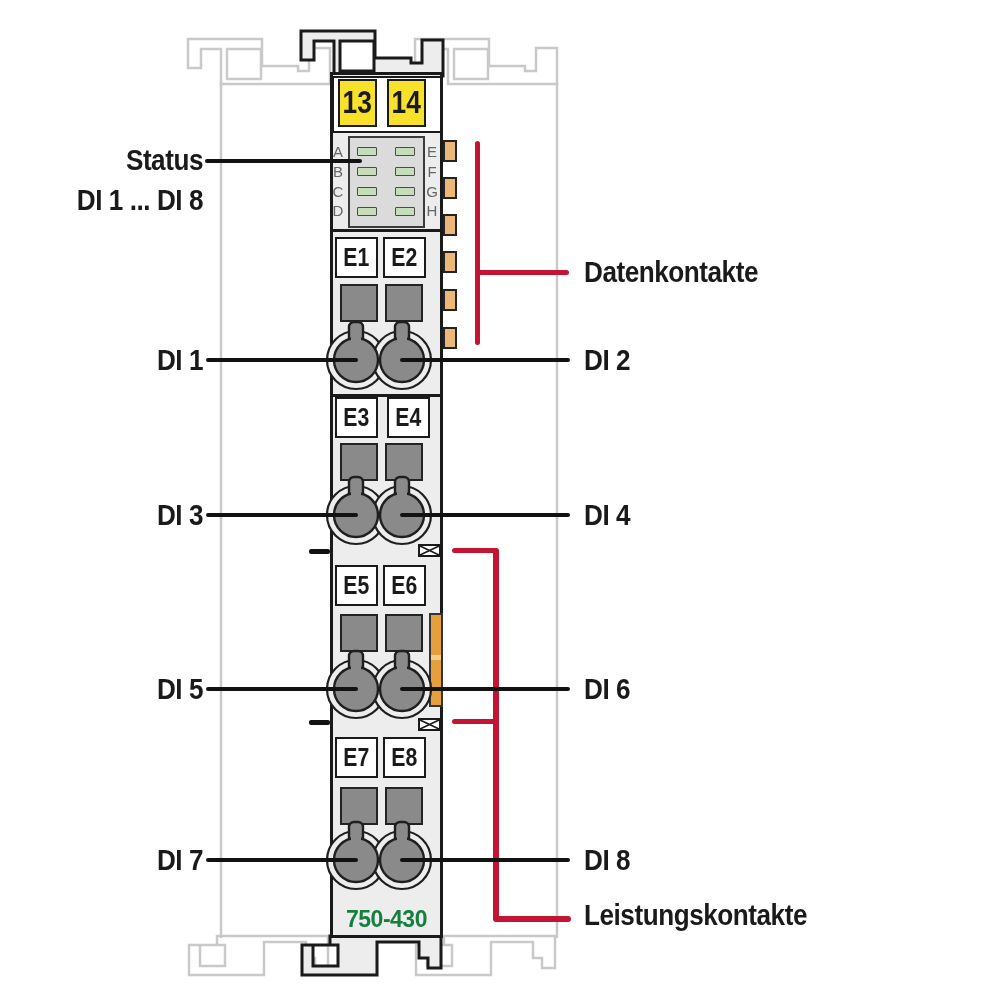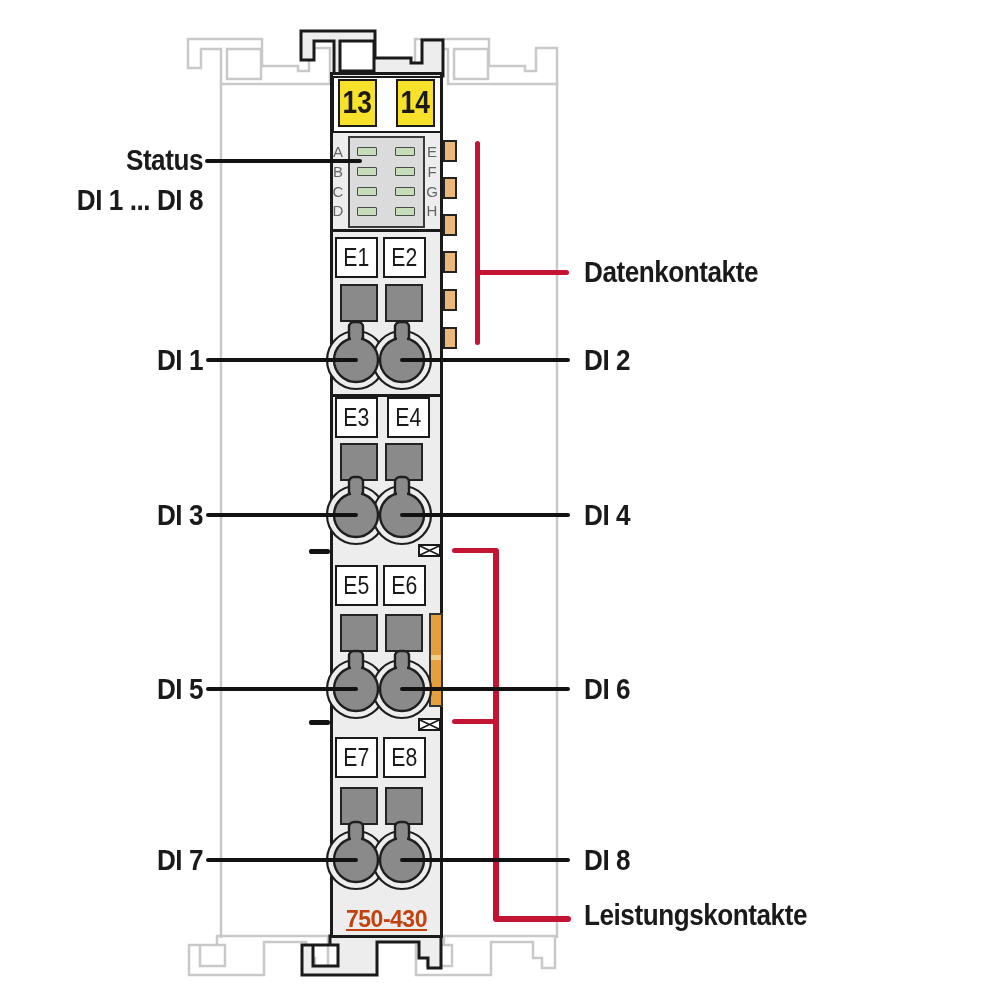--- a/index.html
+++ b/index.html
@@ -14,37 +14,37 @@
   .band{left:332px;top:76px;width:110px;height:57px;background:#FFFFFF;
         border:2px solid #1A1A1A;box-sizing:border-box;}
   .ybox{width:39px;height:48px;background:#F8E12B;border:2px solid #1A1A1A;box-sizing:border-box;
         display:flex;align-items:center;justify-content:center;font-weight:bold;font-size:31px;color:#1A1A1A;}
   .ledblock{left:348px;top:136px;width:77px;height:92px;background:#DBDBDB;
             border:2px solid #3A3A3A;box-sizing:border-box;}
   .led{position:absolute;width:20px;height:9px;background:#C6DDB9;border:1.5px solid #4A4A4A;
        box-sizing:border-box;border-radius:1px;}
   .ledletter{width:16px;height:18px;line-height:18px;text-align:center;color:#666;font-size:15px;}
   .ebox{width:43px;height:41px;background:#FFFFFF;border:2.5px solid #1A1A1A;box-sizing:border-box;
-        display:flex;align-items:center;justify-content:center;font-weight:normal;font-size:25px;color:#1A1A1A;}
+        display:flex;align-items:center;justify-content:center;font-weight:bold;font-size:25px;color:#1A1A1A;}
   .sq{width:38px;height:38px;background:#8A8A8A;border:2px solid #232323;box-sizing:border-box;}
   .gold{width:14px;height:22px;background:#EBB87A;border:2px solid #232323;box-sizing:border-box;}
   .secline{left:330px;width:113px;height:3px;background:#1A1A1A;}
   .latch{left:429px;width:14px;border:2px solid #333;box-sizing:border-box;
          background:linear-gradient(180deg,#E59F3C 0 45%,#F2CD8C 45% 50%,#E59F3C 50% 100%);}
   .red{background:#C41434;border-radius:3px;}
   .blk{background:#121212;border-radius:2px;}
   .tring{fill:#EDEDED;stroke:#1F1F1F;stroke-width:2.2;}
   .tdark{fill:#8A8A8A;stroke:#1F1F1F;stroke-width:2.4;}
   .tpatch{fill:#8A8A8A;}
   .lab{height:34px;line-height:34px;font-weight:bold;font-size:29px;color:#1A1A1A;
        letter-spacing:-0.5px;white-space:nowrap;}
   .lab-l{text-align:right;transform:scaleX(0.9);transform-origin:100% 50%;}
   .lab-r{text-align:left;transform:scaleX(0.9);transform-origin:0 50%;}
   .part{left:332px;top:906px;width:109px;text-align:center;font-weight:bold;font-size:23px;
-        color:#c2410c;letter-spacing:-0.5px;text-decoration:underline;}
+        color:#15803d;letter-spacing:-0.5px;}
   .cond{display:inline-block;transform:scaleX(0.85);}
 </style>
 </head>
 <body>
 
 <div class="stage">
 
   <svg class="abs" style="left:0;top:0" width="1004" height="1004">
     <g class="nbr">
       <path transform="translate(-113,8)" d="M301,31 H375 V58 H411 V63 H422 V40 H443 V76 H334 V41 H314 V60 H301 Z M340,41 H374 V71 H340 Z"></path>
@@ -60,21 +60,21 @@
     <path class="sil" d="M301,31 H375 V58 H411 V63 H422 V40 H443 V76 H334 V41 H314 V60 H301 Z M340,41 H374 V71 H340 Z"></path>
     <path class="sil" d="M330,936 V945 H302 V975 H377 V942 H419 V958 H428 V968 H441 V936 Z M313,945 H338 V966 H313 Z"></path>
   </svg>
 
   <div class="abs body-main"></div>
 
   <div class="abs band"></div>
   <div class="abs ybox" style="left:338px;top:79px">
       <span class="cond">13</span>
     </div>
-  <div class="abs ybox" style="left:396px;top:79px">
+  <div class="abs ybox" style="left:387px;top:79px">
       <span class="cond">14</span>
     </div>
 
   <div class="abs ledblock">
     <div class="led" style="left:7px;top:9px"></div>
     <div class="led" style="left:45px;top:9px"></div>
     <div class="led" style="left:7px;top:29px"></div>
     <div class="led" style="left:45px;top:29px"></div>
     <div class="led" style="left:7px;top:49px"></div>
     <div class="led" style="left:45px;top:49px"></div>

